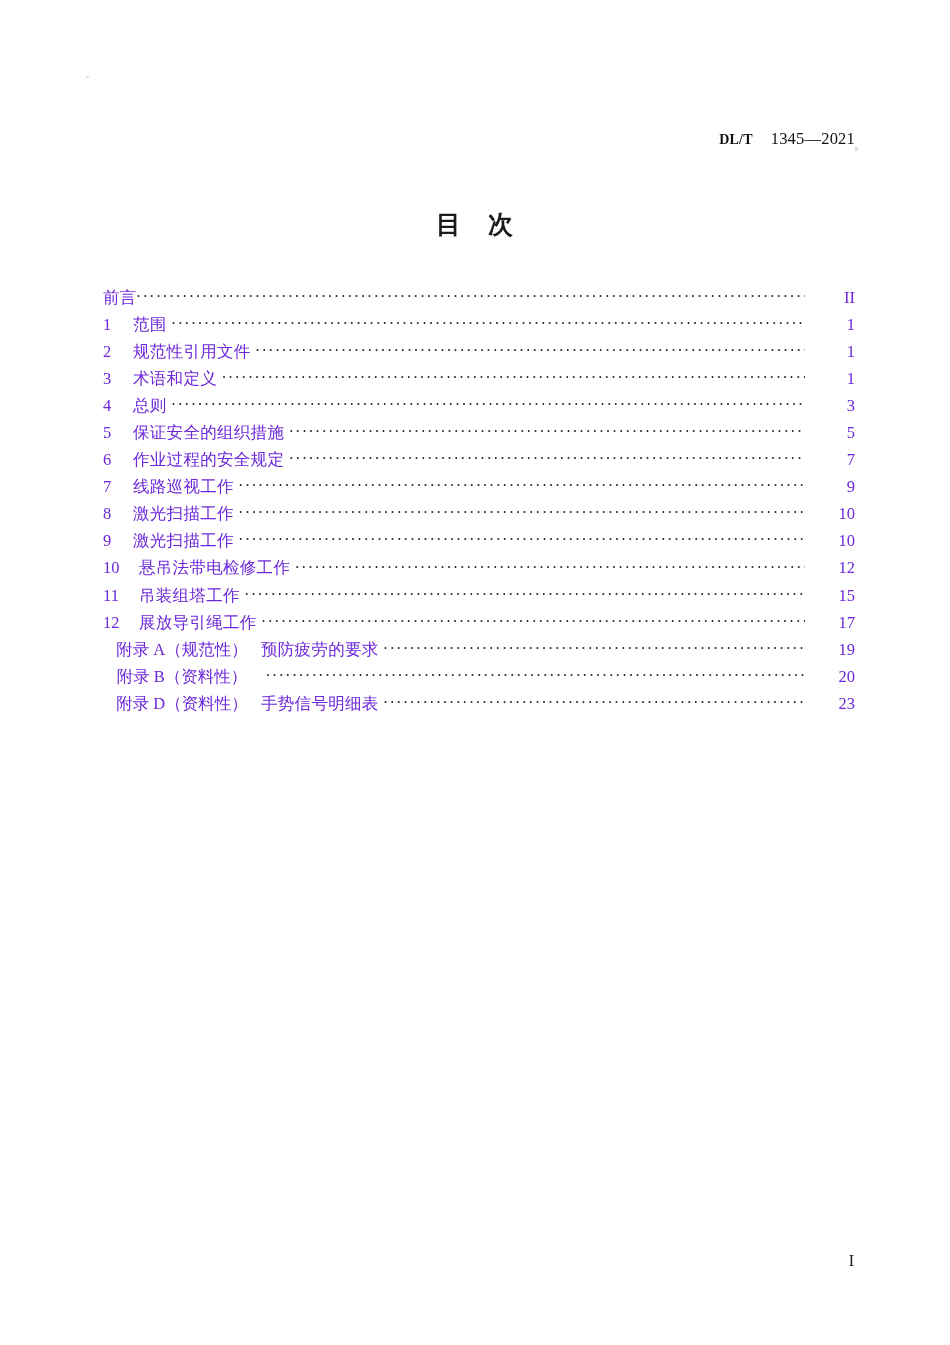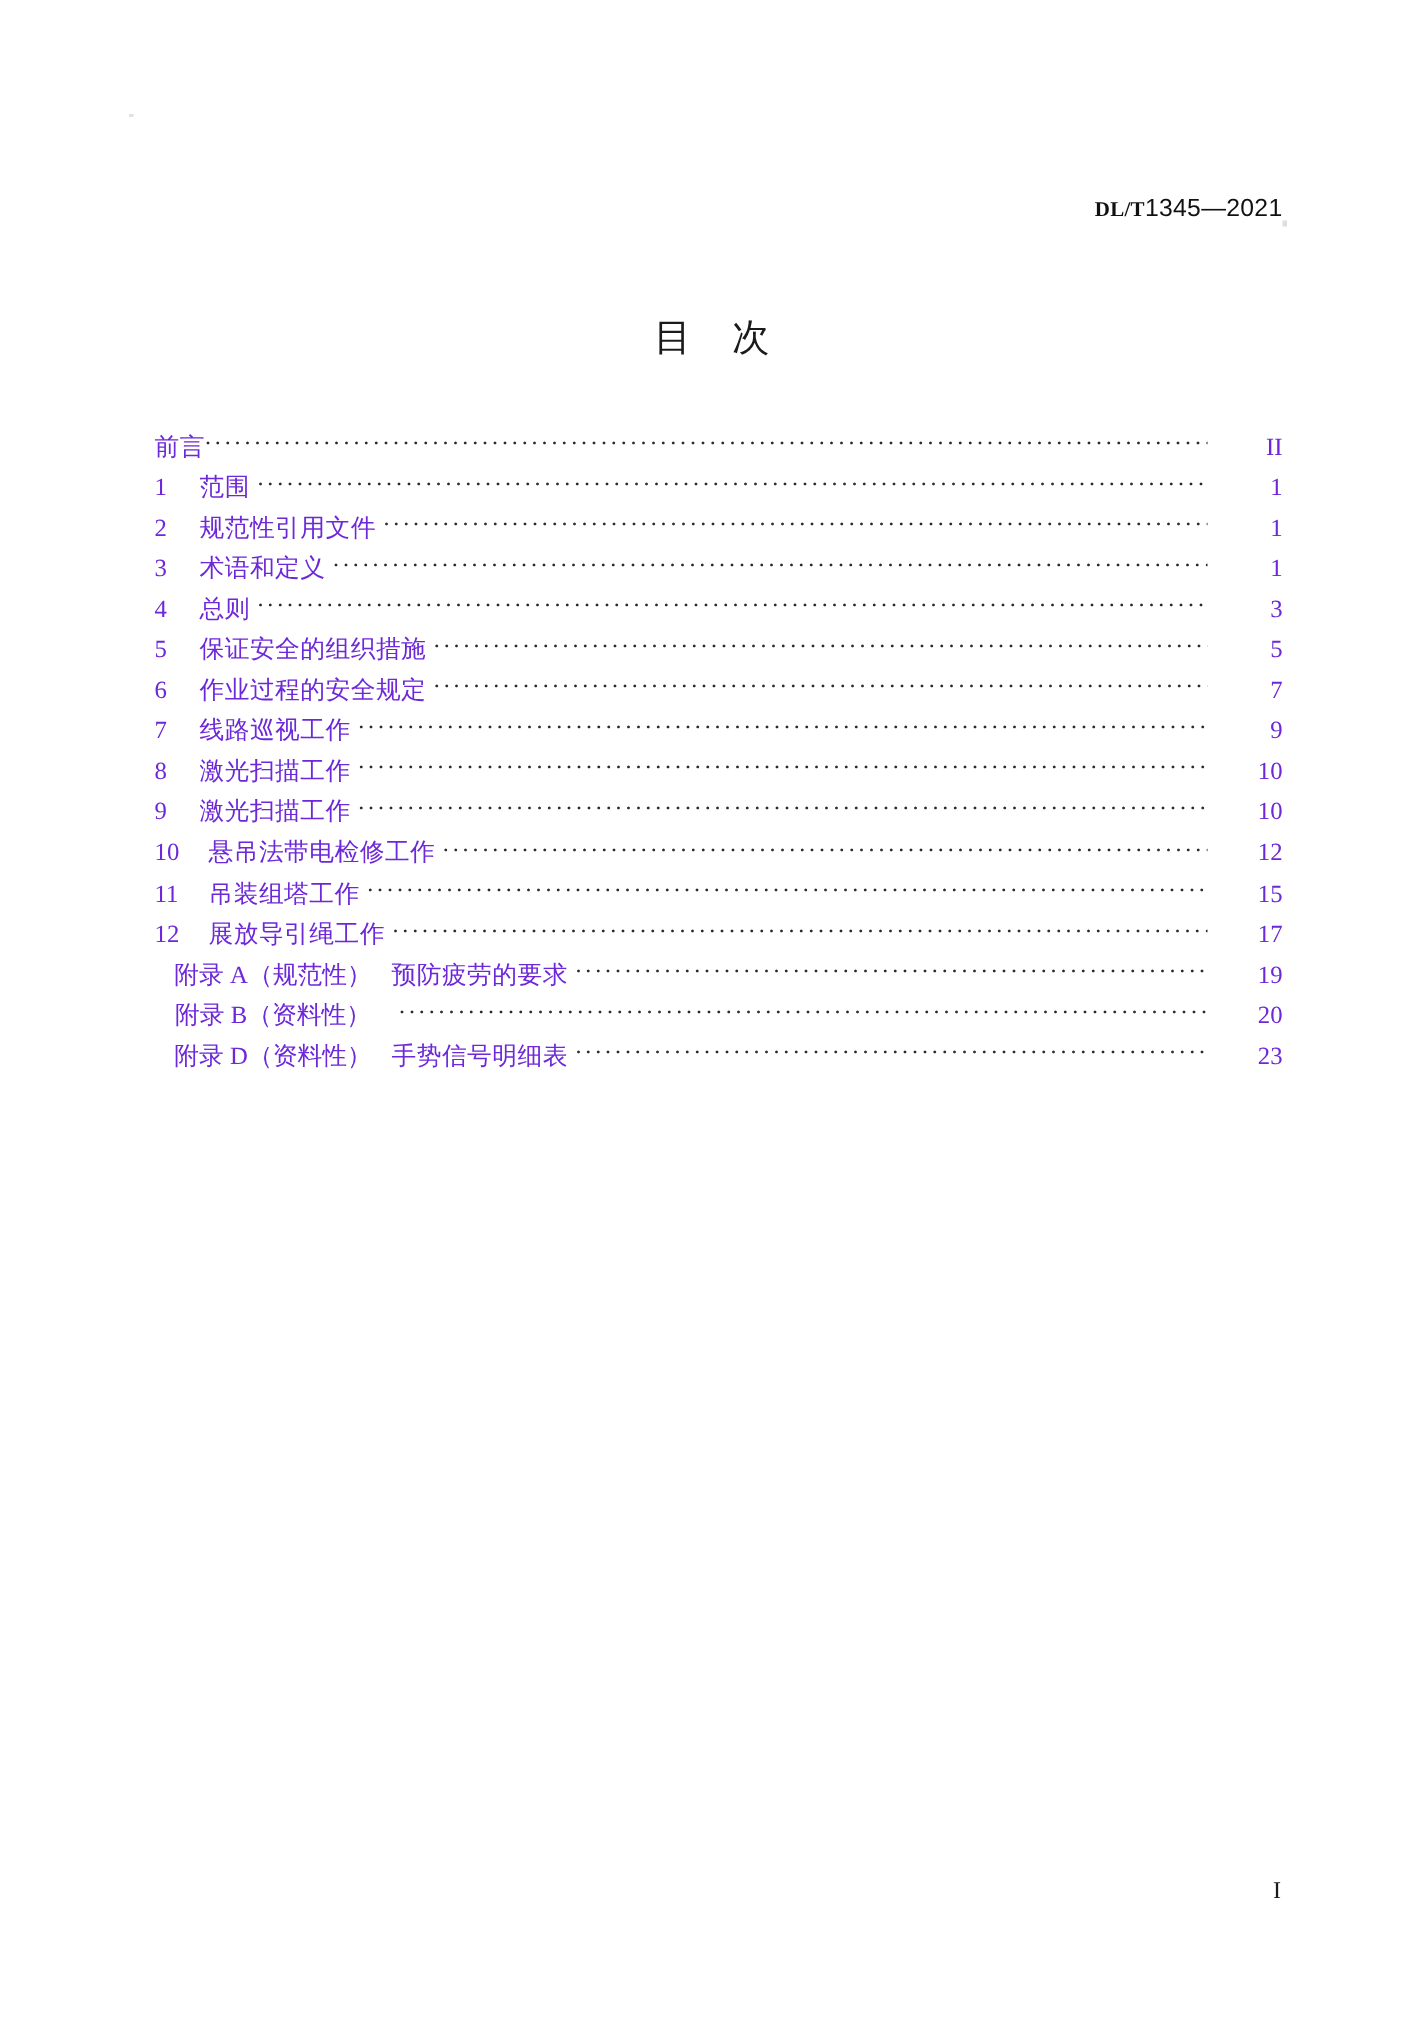--- a/index.html
+++ b/index.html
@@ -32,25 +32,25 @@
     white-space: nowrap;
     line-height: 1;
   }
   .doc-header .std-prefix {
     font-family: "Liberation Serif", "DejaVu Serif", serif;
     font-weight: bold;
     font-size: 14px;
     letter-spacing: 0.2px;
   }
   .doc-header .std-number {
-    font-family: Liberation Sans, sans-serif;
+    font-family: Liberation Serif, serif;
     font-weight: normal;
     font-size: 16.5px;
     letter-spacing: 0.2px;
-    margin-left: 0;
+    margin-left: 18px;
   }
 
   
   .scan-speck {
     position: absolute;
     left: 86px;
     top: 76px;
     width: 3px;
     height: 2px;
     background: #e2e2e2;
@@ -67,20 +67,21 @@
   .toc-title {
     position: absolute;
     top: 208px;
     left: 0;
     width: 950px;
     text-align: center;
     font-size: 25px;
     letter-spacing: 1px;
     color: #1a1a1a;
     font-family: "Liberation Serif", "DejaVu Serif", serif;
+    font-weight: bold;
   }
   .toc-title .gap {
     display: inline-block;
     width: 26px;
   }
 
   
   .toc {
     position: absolute;
     left: 103px;

